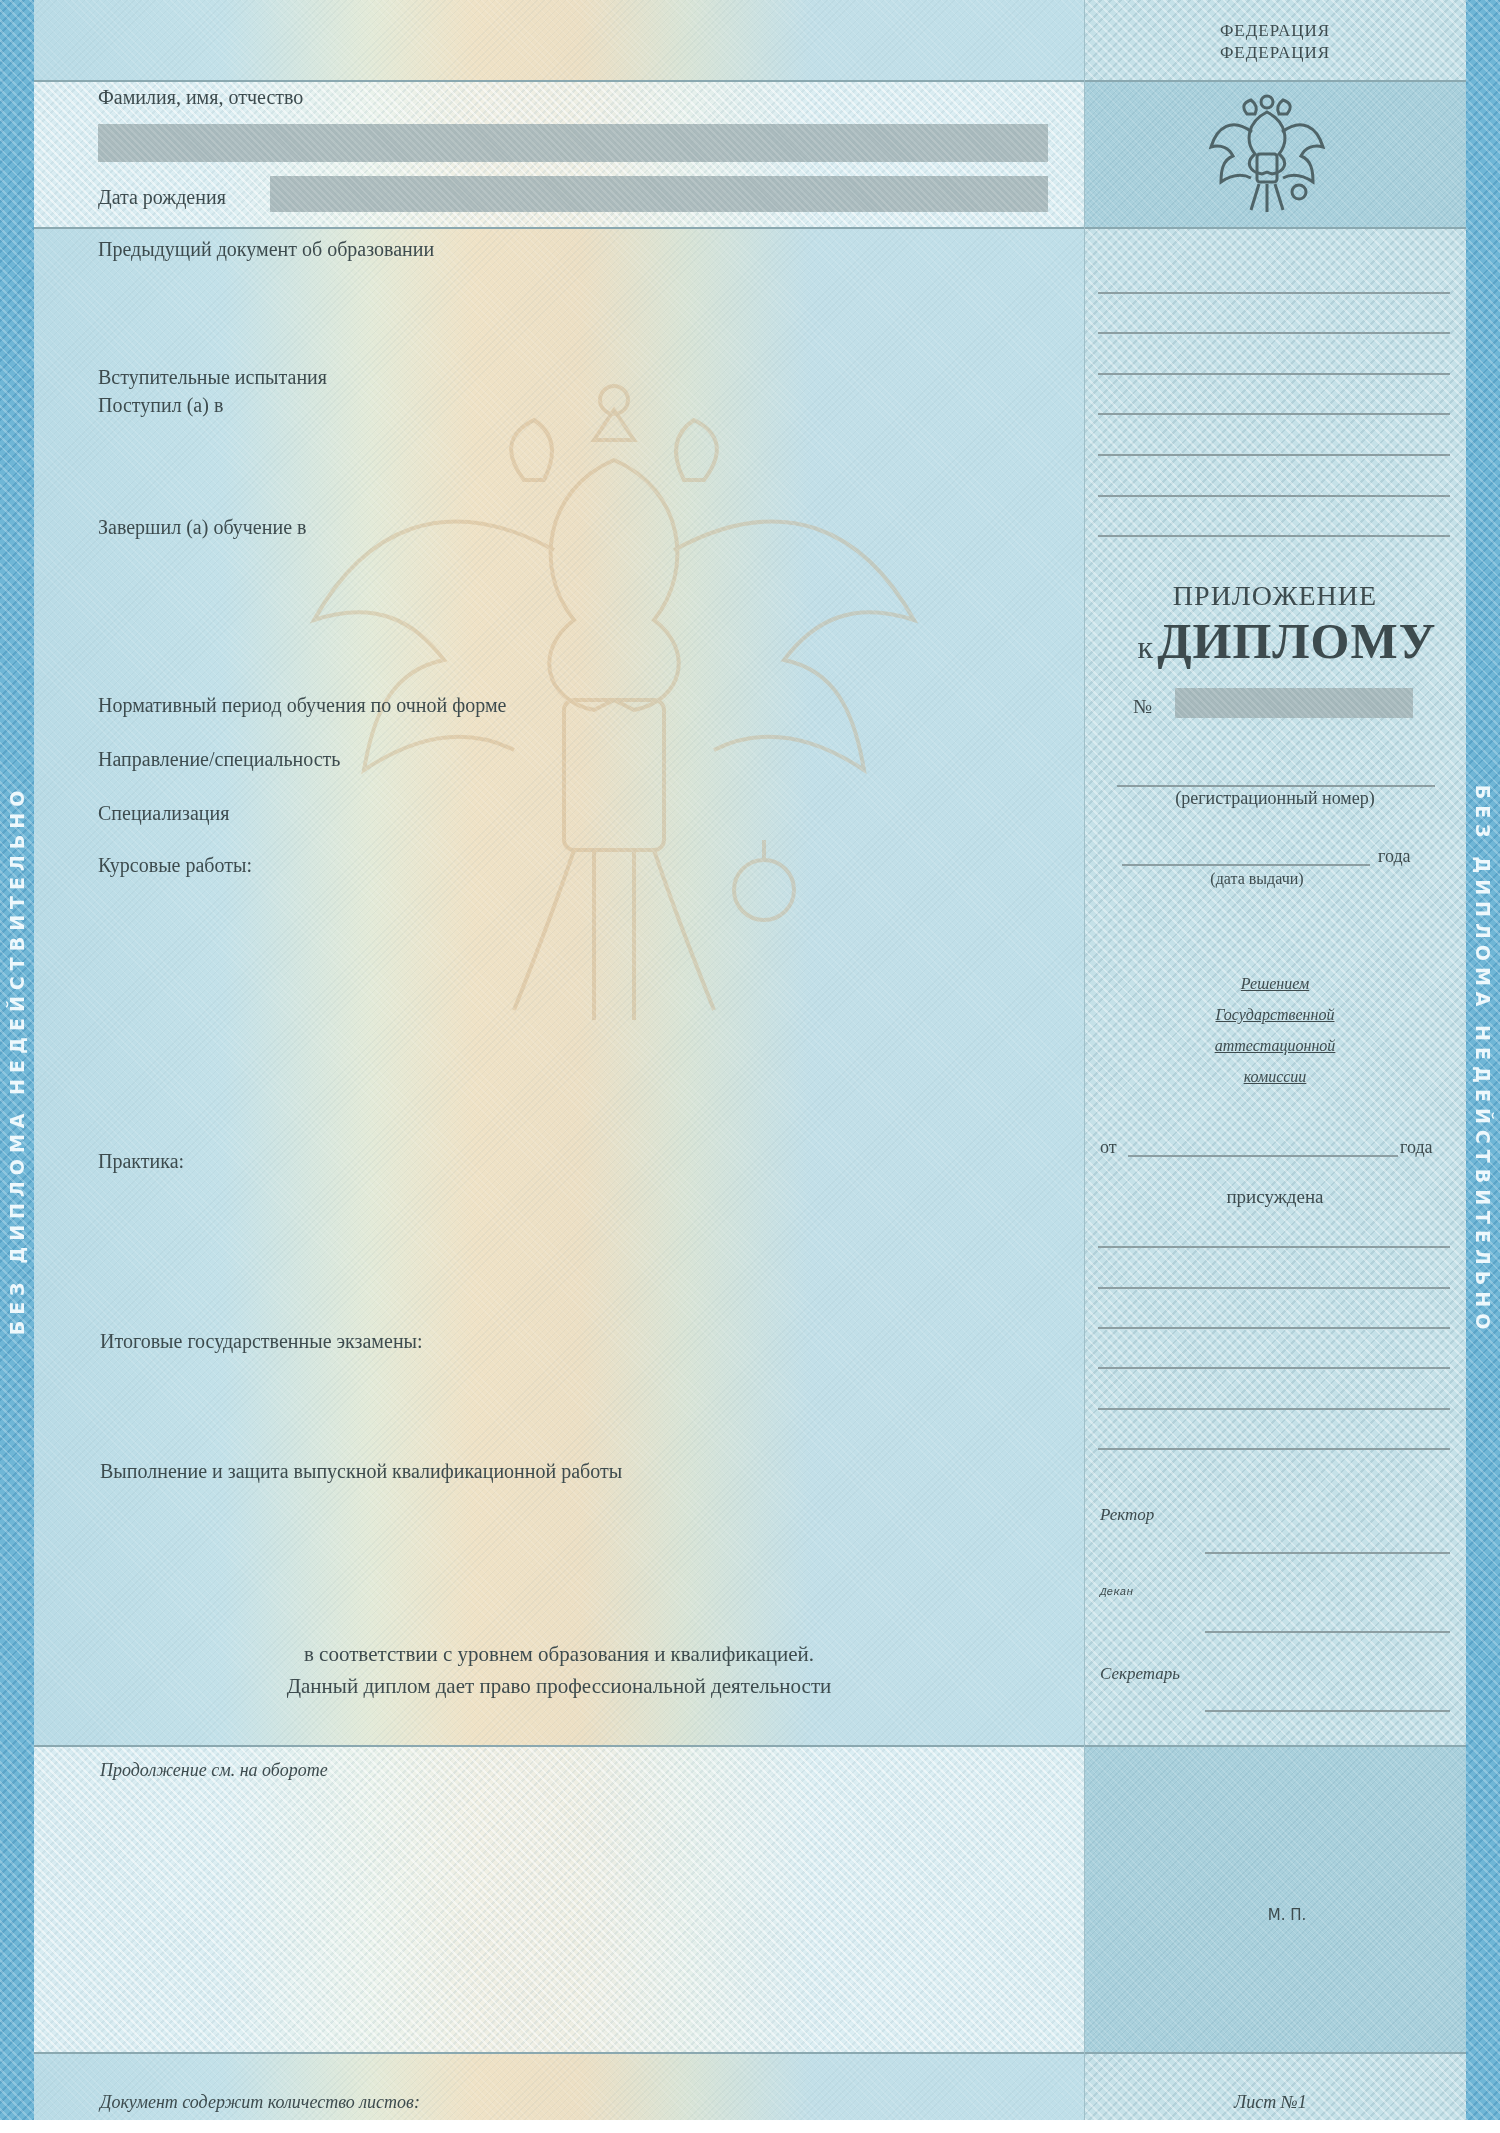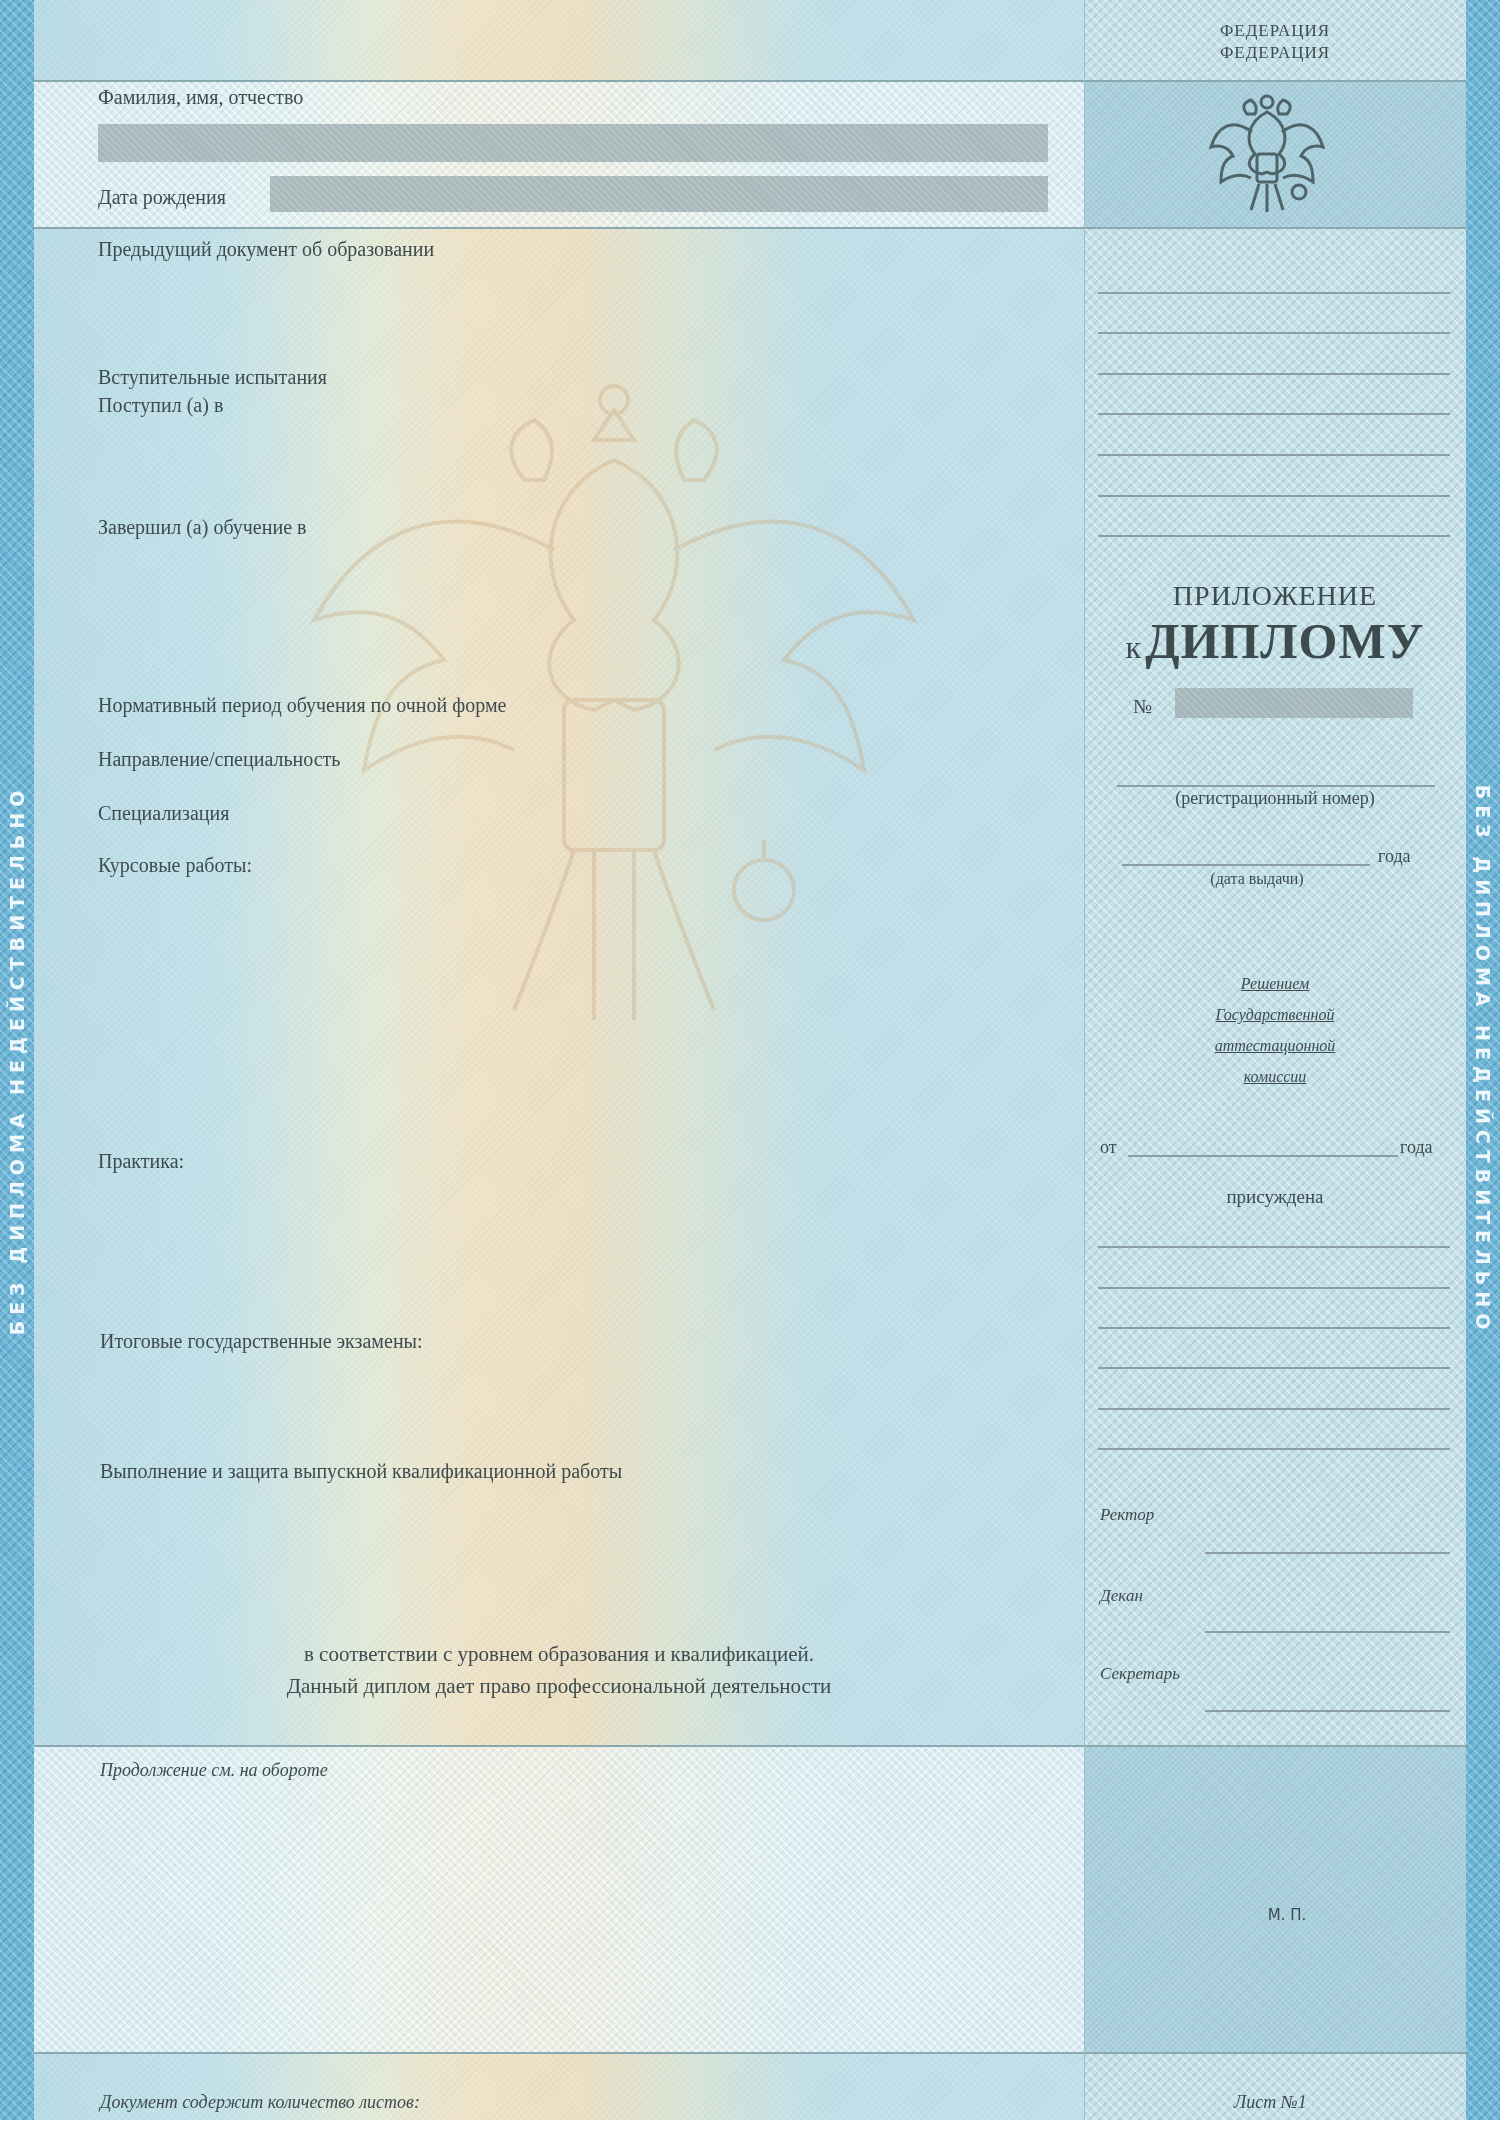--- a/index.html
+++ b/index.html
@@ -83,21 +83,21 @@
       position:absolute; background:#9fb0b3; opacity:0.85; z-index:3;
       background-image: repeating-linear-gradient(45deg, rgba(255,255,255,0.15) 0 2px, transparent 2px 5px);
     }
 
     .line { position:absolute; height:2px; background:#8c9ea2; z-index:3; }
 
     .watermark { position:absolute; left:260px; top:370px; width:640px; height:700px; z-index:0; opacity:0.35; }
 
     .center-text { position:absolute; text-align:center; z-index:3; color:#3d4b4e; }
     .rp-title-1 { left:1084px; width:382px; top:580px; font-size:28px; letter-spacing:1px; }
-    .rp-title-2 { left:1084px; width:382px; top:612px; }
+    .rp-title-2 { left:1084px; width:382px; top:612px;padding-left:12px; }
     .rp-title-2 .small { font-size:32px; }
     .rp-title-2 .big { font-size:50px; font-weight:bold; letter-spacing:1px; }
   </style>
 </head>
 <body>
 
 <div class="page">
 
   <div class="border-strip border-left">
     <span class="border-text">БЕЗ ДИПЛОМА НЕДЕЙСТВИТЕЛЬНО</span>
@@ -218,21 +218,21 @@
   <div class="line" style="left:1098px; top:1246px; width:352px;"></div>
   <div class="line" style="left:1098px; top:1287px; width:352px;"></div>
   <div class="line" style="left:1098px; top:1327px; width:352px;"></div>
   <div class="line" style="left:1098px; top:1367px; width:352px;"></div>
   <div class="line" style="left:1098px; top:1408px; width:352px;"></div>
   <div class="line" style="left:1098px; top:1448px; width:352px;"></div>
 
   <div class="label italic" style="left:1100px; top:1505px; font-size:17px;">Ректор</div>
   <div class="line" style="left:1205px; top:1552px; width:245px;"></div>
 
-  <div class="label italic" style="left:1100px; top:1586px; font-size:17px;">Декан</div>
+  <div class="label italic" style="left:1100px; top:1586px; font-size:11px;font-family:Liberation Mono, monospace;">Декан</div>
   <div class="line" style="left:1205px; top:1631px; width:245px;"></div>
 
   <div class="label italic" style="left:1100px; top:1664px; font-size:17px;">Секретарь</div>
   <div class="line" style="left:1205px; top:1710px; width:245px;"></div>
 
   <div class="center-text" style="left:1084px; width:382px; top:1906px; font-size:15px; font-family:'DejaVu Sans', sans-serif;padding-left:12px;">М. П.</div>
 
   <div class="label italic" style="left:1234px; top:2092px; font-size:18px;">Лист №1</div>
 
   <div class="border-strip border-right">

